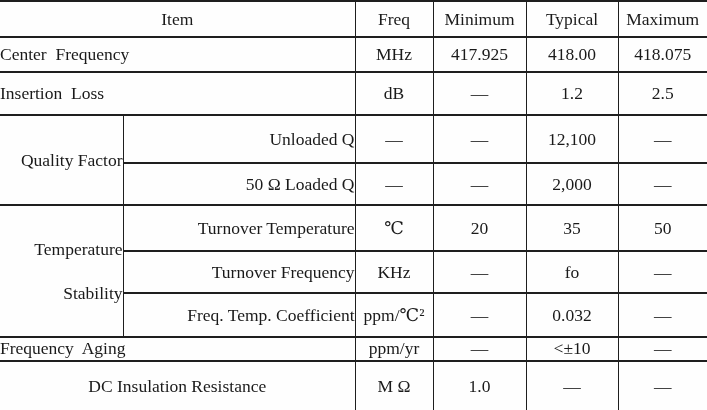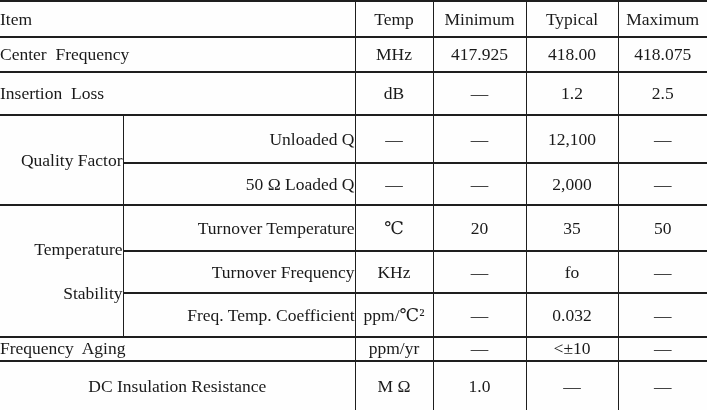--- a/index.html
+++ b/index.html
@@ -39,21 +39,21 @@
   table.spec th:last-child,
   table.spec td:last-child{border-right:none;border-radius:17px;}
   table.spec tr:last-child td{border-bottom:none;text-align:center;}
   .c{text-align:center;}
   .item{
     text-align:left;
     padding-left:9px;
     white-space:pre;
   }
   .head-item{
-    text-align:left;
+    text-align:center;
     padding-left:33px;
   }
   .group{
     vertical-align:top;
     text-align:right;
     padding-left:4px;
     white-space:pre;
     line-height:44px;
     margin-left:19px;
   }
@@ -72,21 +72,21 @@
       <col style="width:123px">
       <col style="width:232px">
       <col style="width:78px">
       <col style="width:93px">
       <col style="width:92px">
       <col style="width:89px">
     </colgroup>
     <tbody>
       <tr style="height:34px">
         <th class="head-item" colspan="2">Item</th>
-        <th class="c">Temp</th>
+        <th class="c">Freq</th>
         <th class="c">Minimum</th>
         <th class="c">Typical</th>
         <th class="c">Maximum</th>
       </tr>
 
       <tr style="height:33px">
         <td class="item" colspan="2">Center  Frequency</td>
         <td class="c">MHz</td>
         <td class="c">417.925</td>
         <td class="c">418.00</td>

